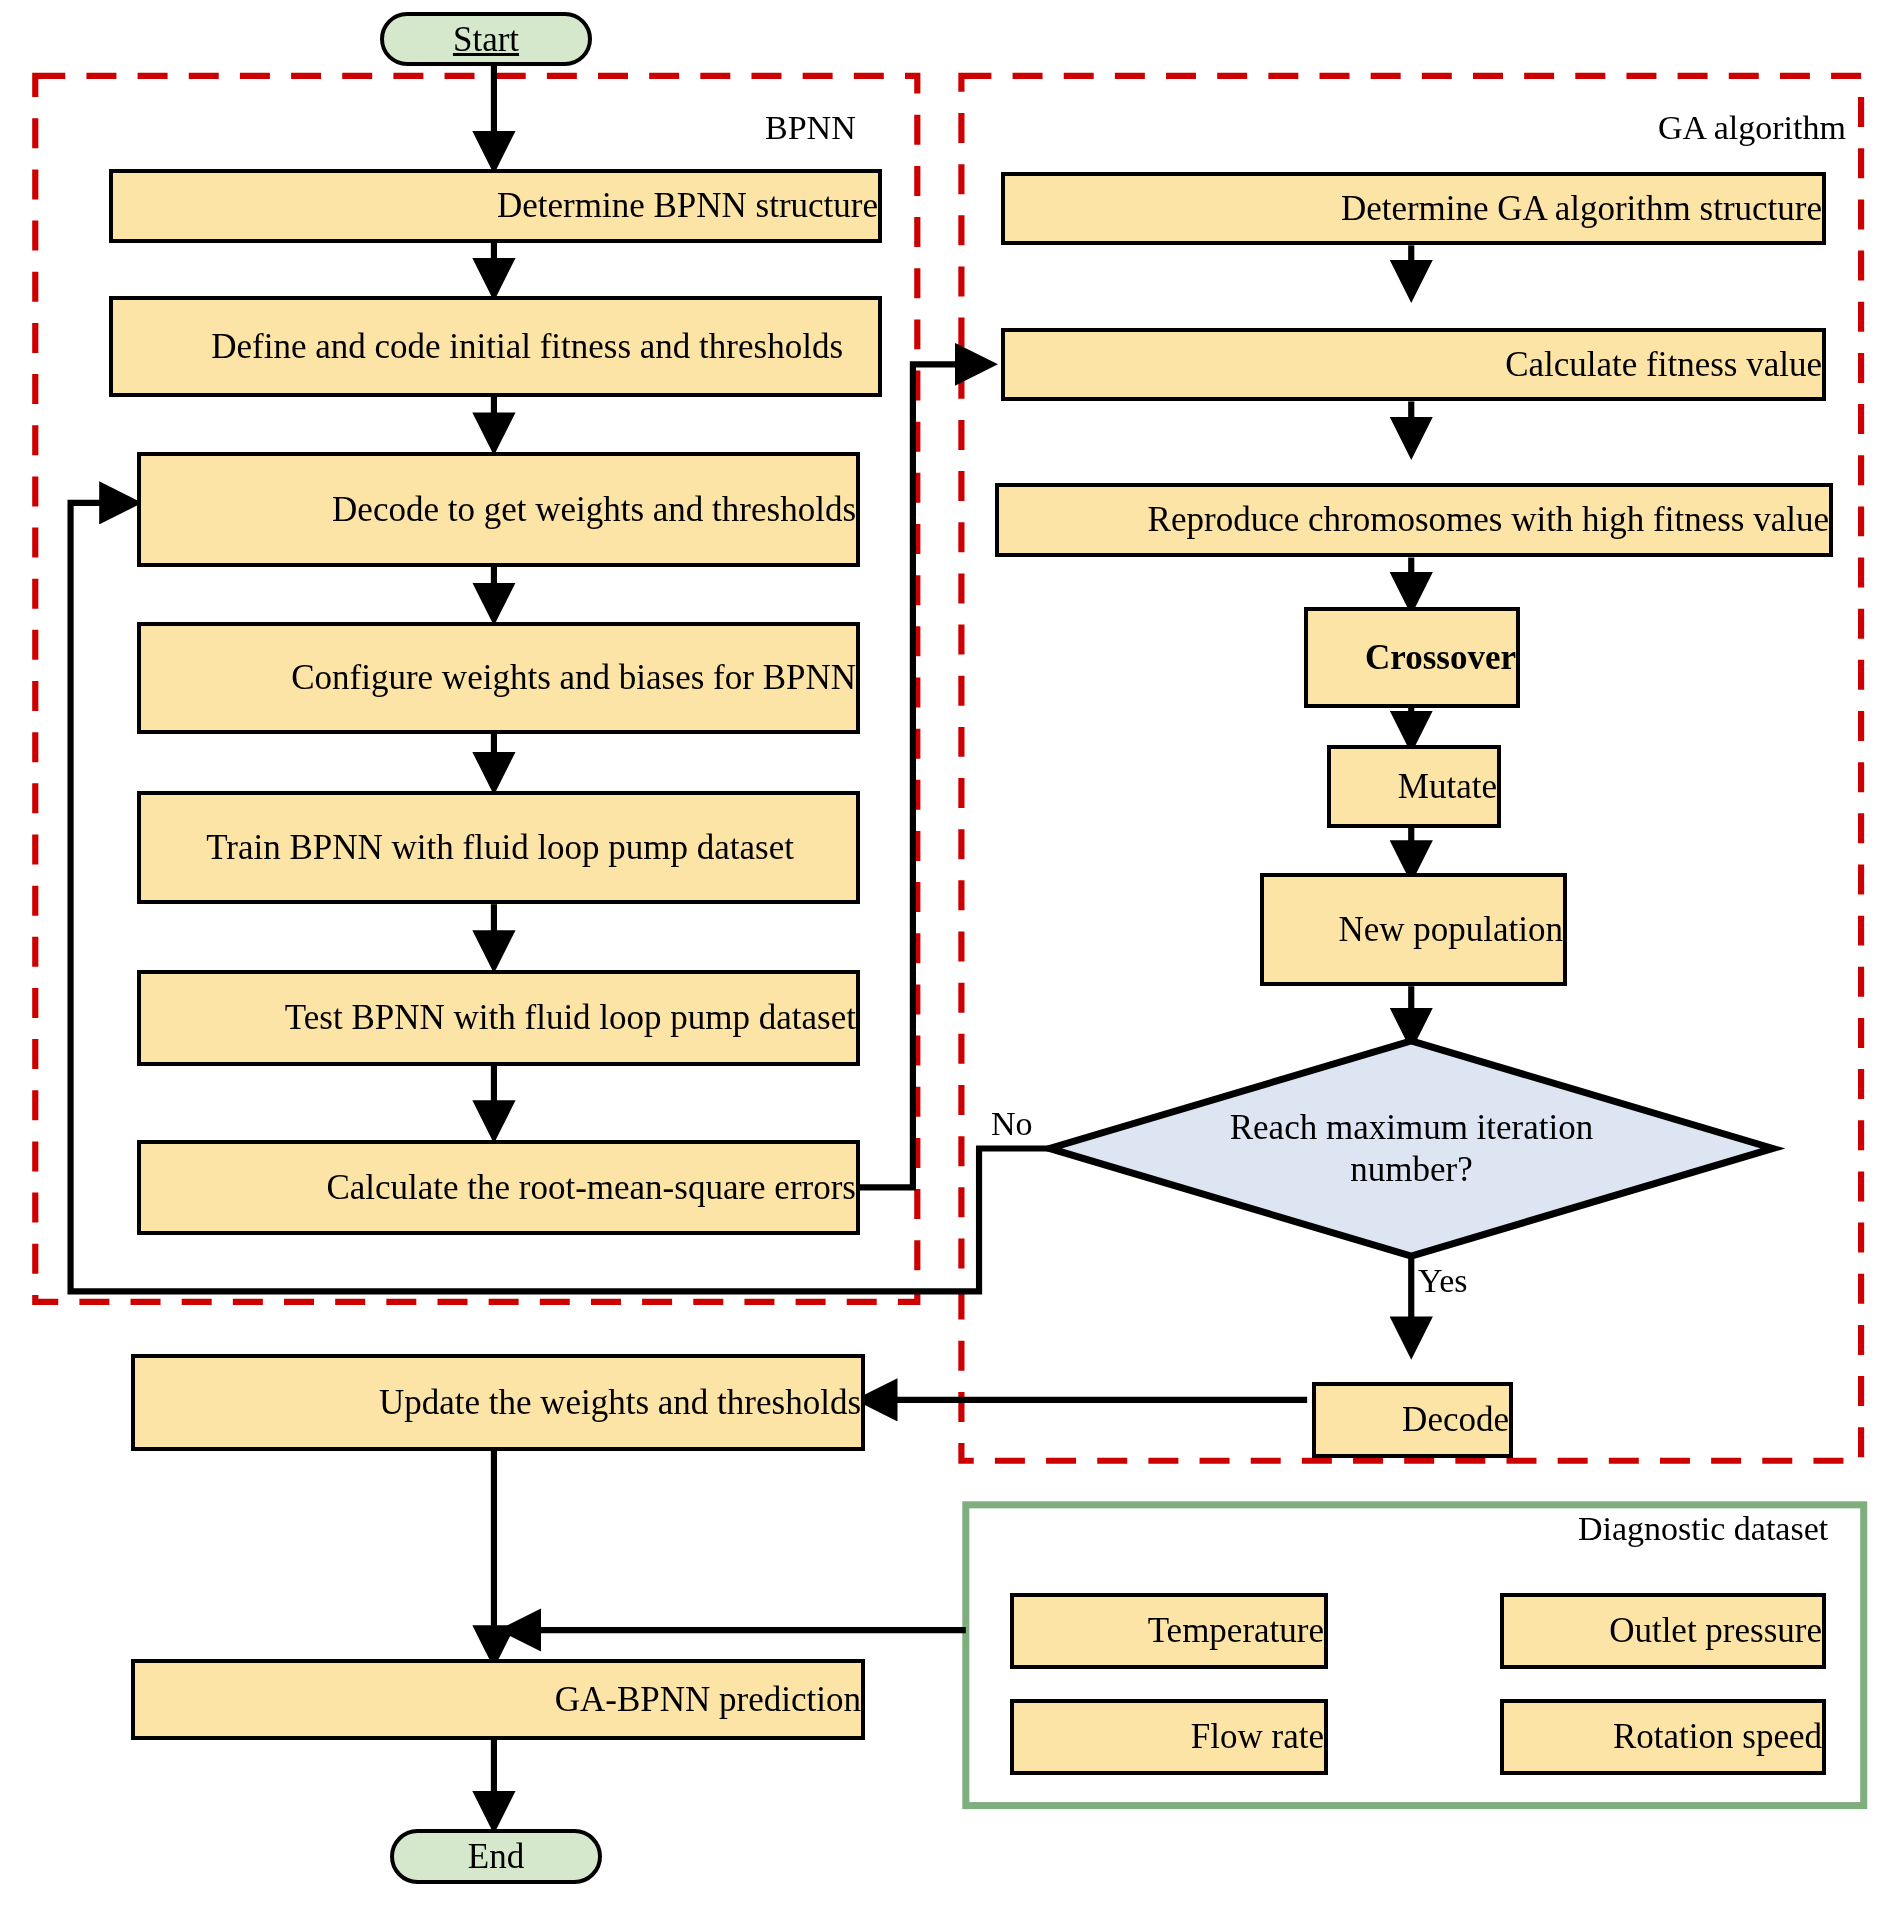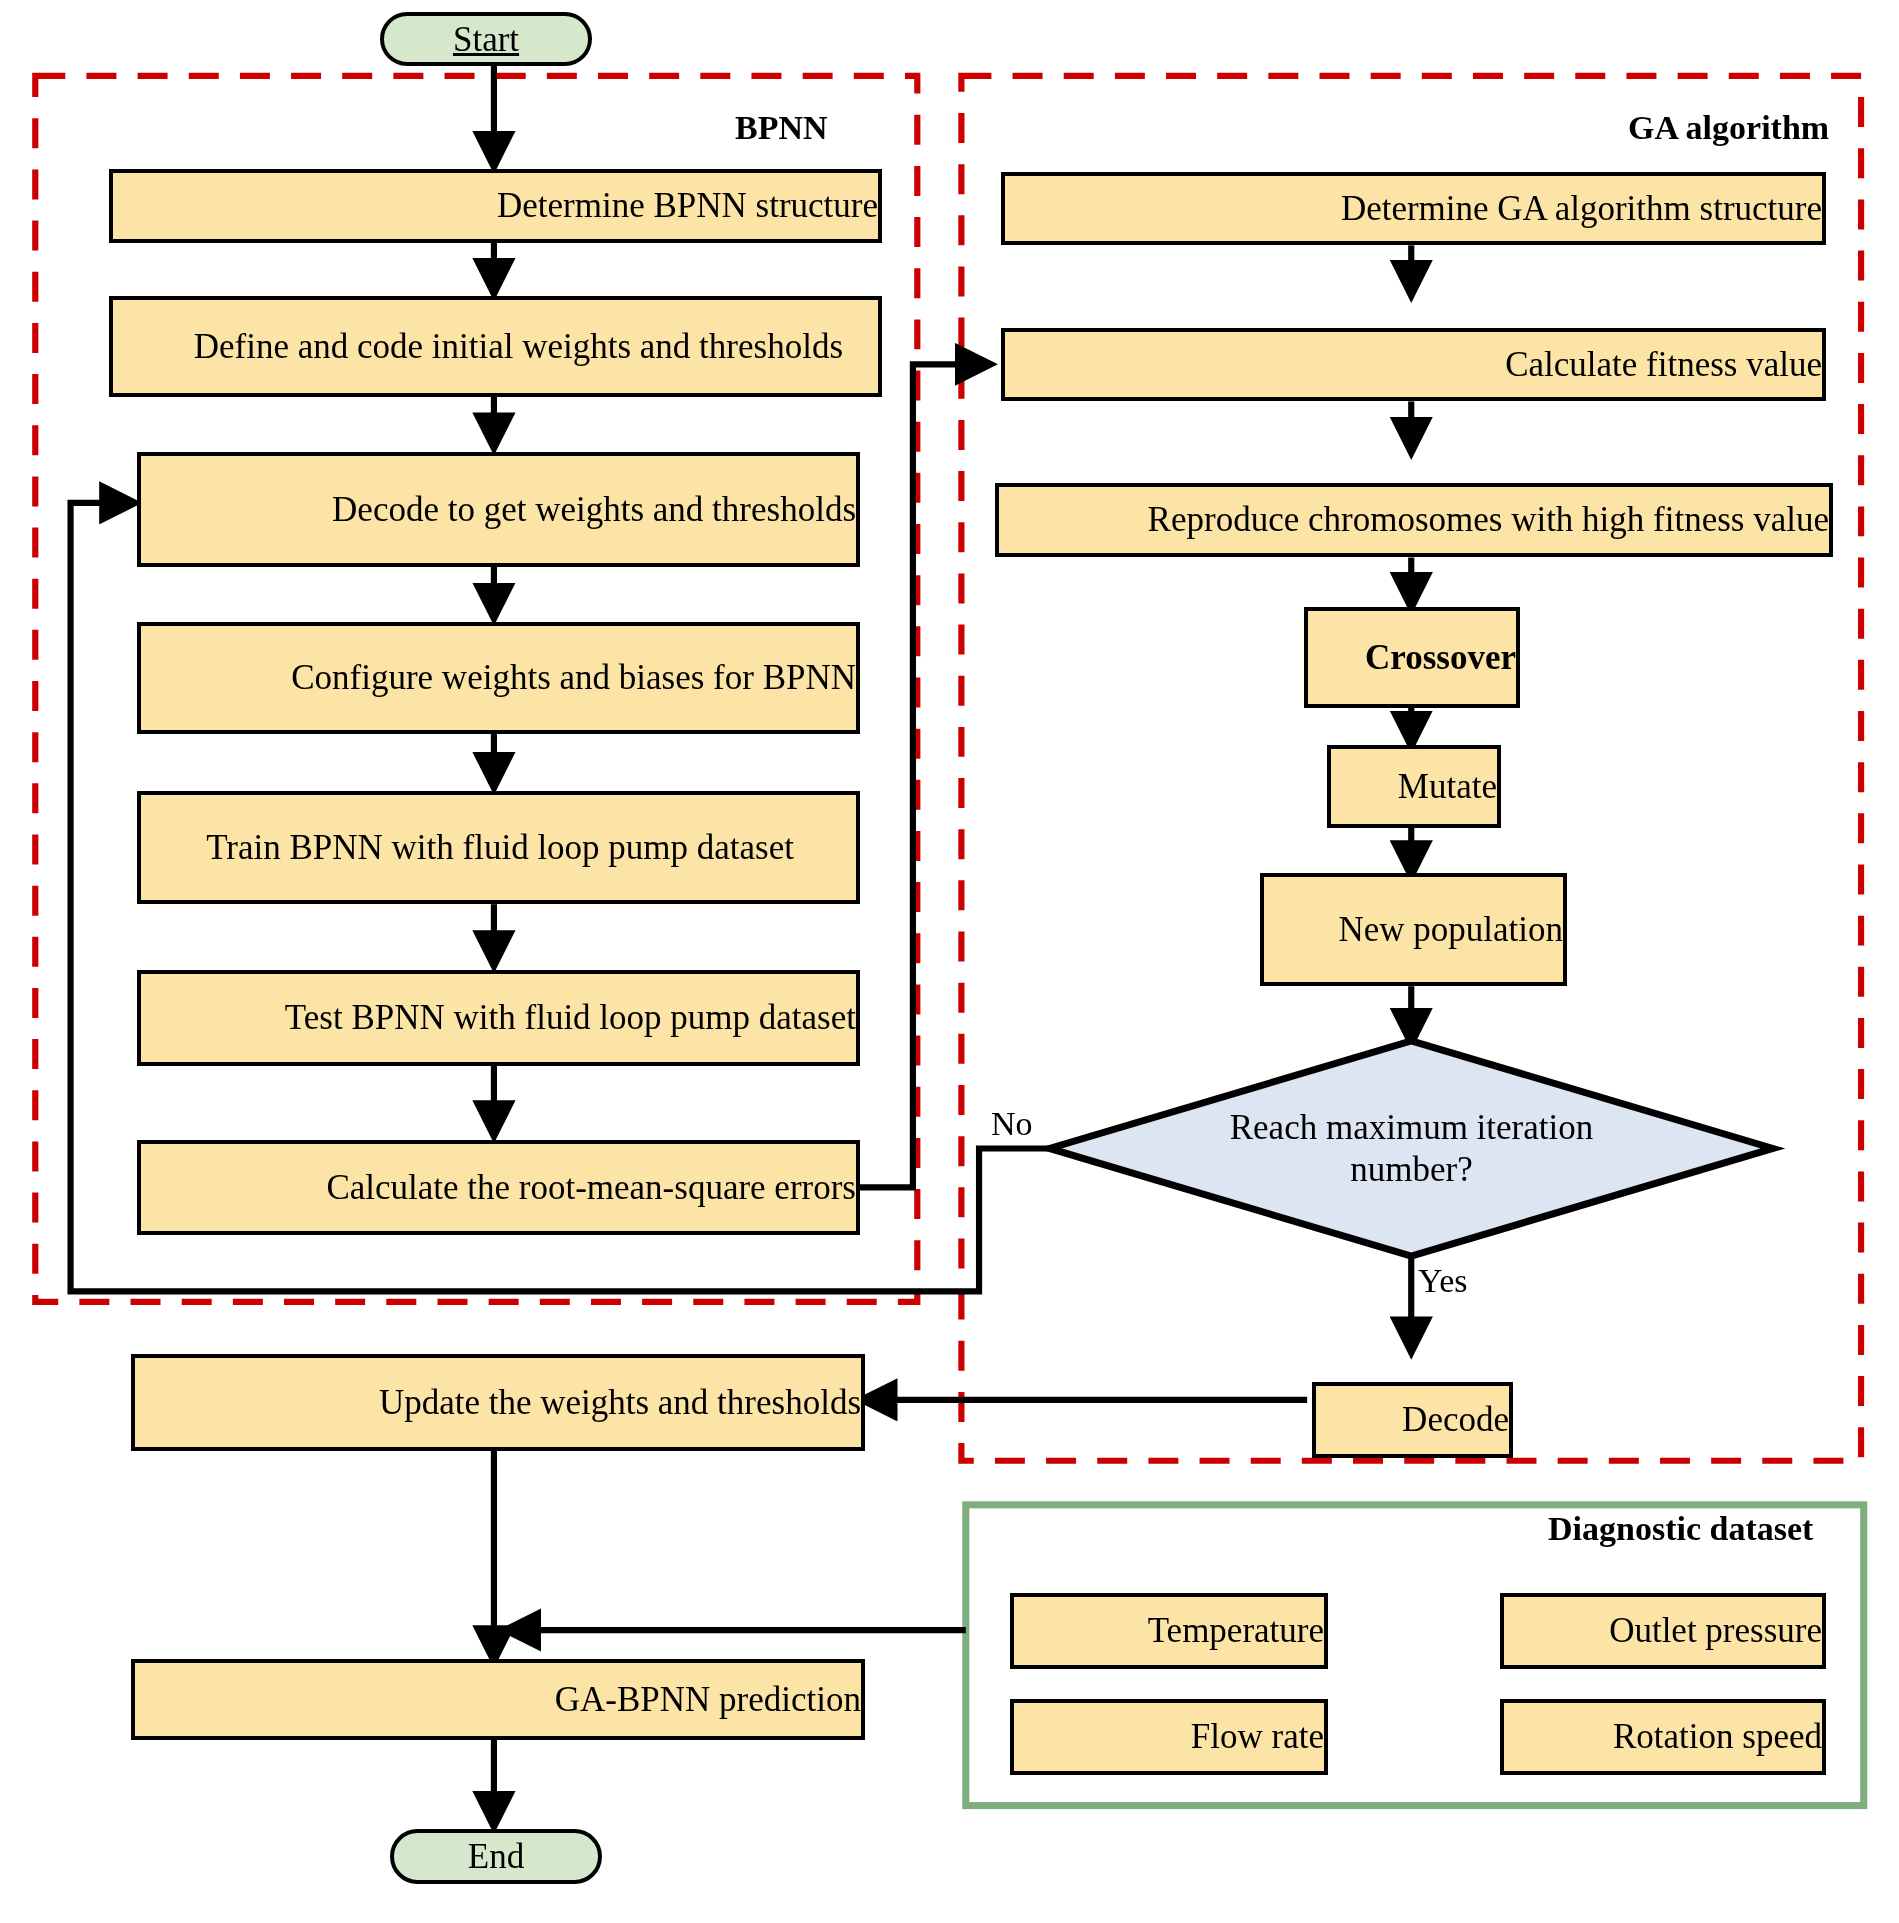--- a/index.html
+++ b/index.html
@@ -8,22 +8,22 @@
   svg.layer{position:absolute;left:0;top:0;width:1899px;height:1923px;}
 
   .node{position:absolute;box-sizing:border-box;display:flex;align-items:center;
         justify-content:center;text-align:center;color:#000;
         font-family:"Liberation Serif",serif;line-height:1.18;}
   .proc{background:#FCE3A6;border:4.4px solid #000;font-size:35px;justify-content:flex-end;}
   .term{background:#D5E8CB;border:4.4px solid #000;border-radius:53px;font-size:35px;}
   .dec{background:#DCE5F1;font-size:35px;}
   .dec span{position:relative;z-index:2;}
 
-  .grouplabel{position:absolute;font-weight:bold;font-size:34px;color:#000;
-              font-family:"Liberation Serif",serif;white-space:nowrap;}
+  .grouplabel{position:absolute;font-weight:normal;font-size:34px;color:#000;
+              font-family:"Liberation Serif",serif;white-space:nowrap;margin-left:30px;}
   .edgelabel{position:absolute;font-size:34px;color:#000;
              font-family:"Liberation Serif",serif;white-space:nowrap;}
 </style>
 </head>
 <body>
 
 <div id="stage">
 
   <svg class="layer" viewBox="0 0 2153 2180">
     <defs>
@@ -93,21 +93,21 @@
   </div>
   <div class="node term" style="left:390px;top:1829px;width:212px;height:55px;">
     <span>End</span>
   </div>
 
   <div class="node proc" style="left:109px;top:169px;width:773px;height:74px;">
     <span>Determine BPNN structure</span>
   </div>
 
   <div class="node proc" style="left:109px;top:296px;width:773px;height:101px;padding:0 35px;">
-    <span>Define and code initial weights and thresholds</span>
+    <span>Define and code initial fitness and thresholds</span>
   </div>
 
   <div class="node proc" style="left:137px;top:452px;width:723px;height:115px;">
     <span>Decode to get weights and thresholds</span>
   </div>
 
   <div class="node proc" style="left:137px;top:622px;width:723px;height:112px;">
     <span>Configure weights and biases for BPNN</span>
   </div>
 

